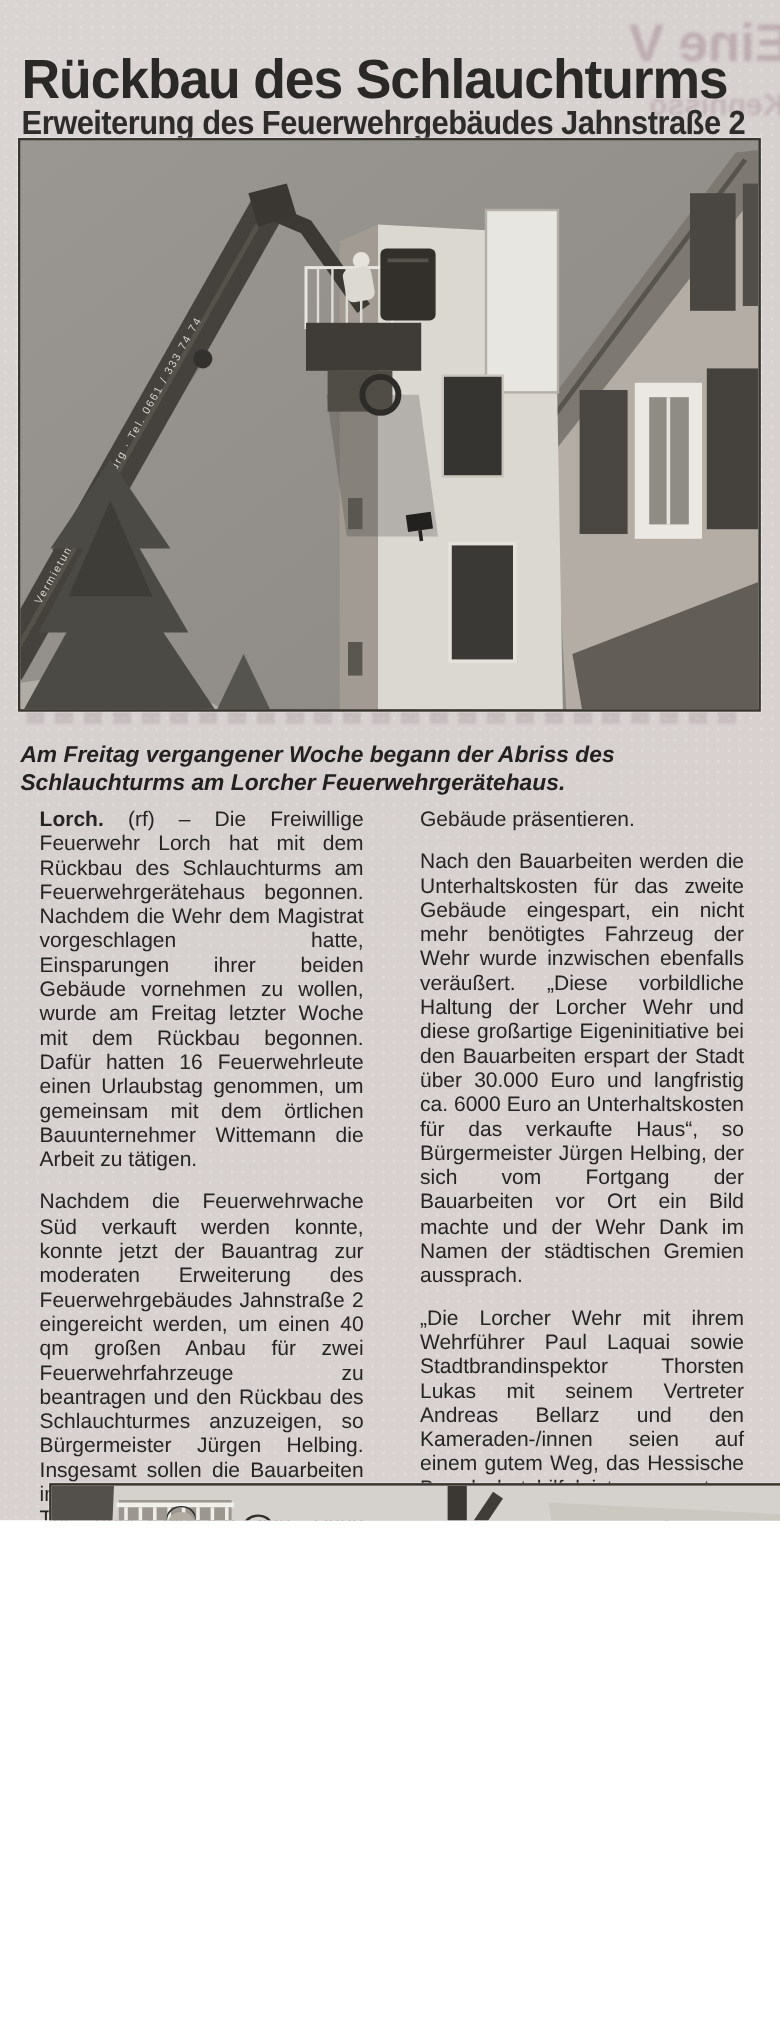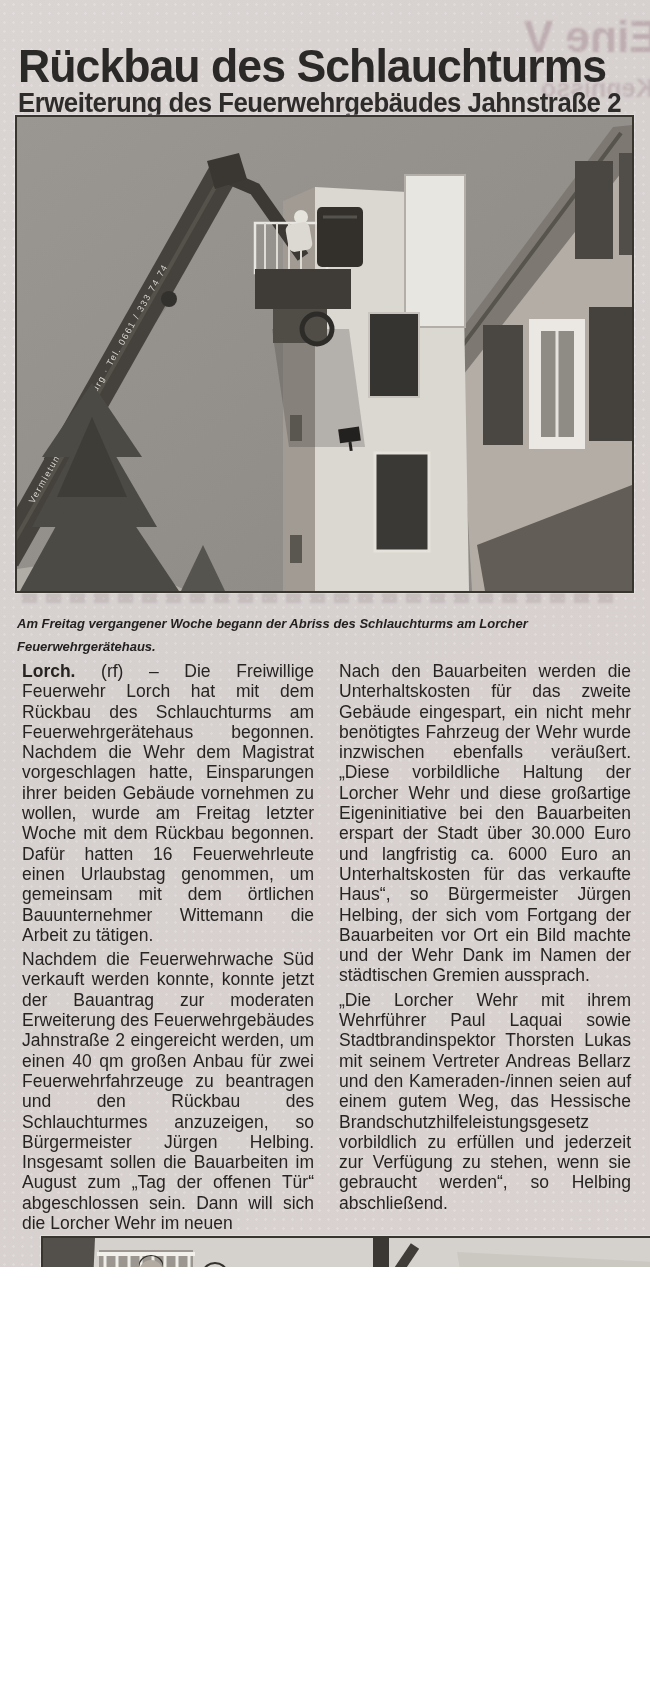--- a/index.html
+++ b/index.html
@@ -24,27 +24,27 @@
   }
   .photo-frame{
     position:absolute; border:2px solid #38352f; background:#999590;
     box-shadow:0 0 0 1px rgba(255,255,255,.25);
   }
   .photo-frame svg{display:block;}
   #photo1{left:15px; top:115px;}
   #photo2{left:15px; top:1236px;margin-left:26px;}
   .caption{
     position:absolute; left:17px; width:616px;
-    font-size:13px; line-height:23px; font-weight:700; font-style:italic; color:#232120;
+    font-size:19px; line-height:23px; font-weight:700; font-style:italic; color:#232120;
   }
   #cap1{top:599px;}
   #cap2{top:1631px;}
   .cols{position:absolute; left:18px; top:657px; width:617px; display:flex; gap:17px;}
   .col{width:300px; font-size:17.5px; line-height:20.3px; text-align:justify; color:#262422;}
-  .col p{margin:4px;}
+  .col p{margin:15px;}
   .dateline{font-weight:700;}
   .bleed-head{
     position:absolute; right:-8px; top:12px; font-size:44px; font-weight:700;
     color:rgba(151,115,126,.38); transform:scaleX(-1); filter:blur(1.3px); white-space:nowrap;
   }
   .bleed-sub{
     position:absolute; right:-4px; top:74px; font-size:25px; font-weight:700;
     color:rgba(148,116,126,.30); transform:scaleX(-1); filter:blur(1.2px); white-space:nowrap;
   }
   .bleed-bar{
@@ -149,20 +149,21 @@
   </div>
 
   <p class="caption" id="cap1">Am Freitag vergangener Woche begann der Abriss des Schlauchturms am Lorcher Feuerwehrgerätehaus.</p>
 
   <div class="cols">
     <div class="col">
       <p><span class="dateline">Lorch.</span> <span>(rf) – </span><span>Die Freiwillige Feuerwehr Lorch hat mit dem Rückbau des Schlauchturms am Feuerwehrgerätehaus begonnen. Nachdem die Wehr dem Magistrat vorgeschlagen hatte, Einsparungen ihrer beiden Gebäude vornehmen zu wollen, wurde am Freitag letzter Woche mit dem Rückbau begonnen. Dafür hatten 16 Feuerwehrleute einen Urlaubstag genommen, um gemeinsam mit dem örtlichen Bauunternehmer Wittemann die Arbeit zu tätigen.</span></p>
       <p>Nachdem die Feuerwehrwache Süd verkauft werden konnte, konnte jetzt der Bauantrag zur moderaten Erweiterung des Feuerwehrgebäudes Jahnstraße 2 eingereicht werden, um einen 40 qm großen Anbau für zwei Feuerwehrfahrzeuge zu beantragen und den Rückbau des Schlauchturmes anzuzeigen, so Bürgermeister Jürgen Helbing. Insgesamt sollen die Bauarbeiten im August zum „Tag der offenen Tür“ abgeschlossen sein. Dann will sich die Lorcher Wehr im neuen</p>
     </div>
     <div class="col">
+      <p>Gebäude präsentieren.</p>
       <p>Nach den Bauarbeiten werden die Unterhaltskosten für das zweite Gebäude eingespart, ein nicht mehr benötigtes Fahrzeug der Wehr wurde inzwischen ebenfalls veräußert. „Diese vorbildliche Haltung der Lorcher Wehr und diese großartige Eigeninitiative bei den Bauarbeiten erspart der Stadt über 30.000 Euro und langfristig ca. 6000 Euro an Unterhaltskosten für das verkaufte Haus“, so Bürgermeister Jürgen Helbing, der sich vom Fortgang der Bauarbeiten vor Ort ein Bild machte und der Wehr Dank im Namen der städtischen Gremien aussprach.</p>
       <p>„Die Lorcher Wehr mit ihrem Wehrführer Paul Laquai sowie Stadtbrandinspektor Thorsten Lukas mit seinem Vertreter Andreas Bellarz und den Kameraden-/innen seien auf einem gutem Weg, das Hessische Brandschutzhilfeleistungsgesetz vorbildlich zu erfüllen und jederzeit zur Verfügung zu stehen, wenn sie gebraucht werden“, so Helbing abschließend.</p>
     </div>
   </div>
 
   <div class="photo-frame" id="photo2">
     <svg width="615" height="412" viewBox="0 0 615 412">
       <defs>
         <linearGradient id="asphalt" x1="0" y1="0" x2="0" y2="1">
           <stop offset="0" stop-color="#8f8b85"></stop>

